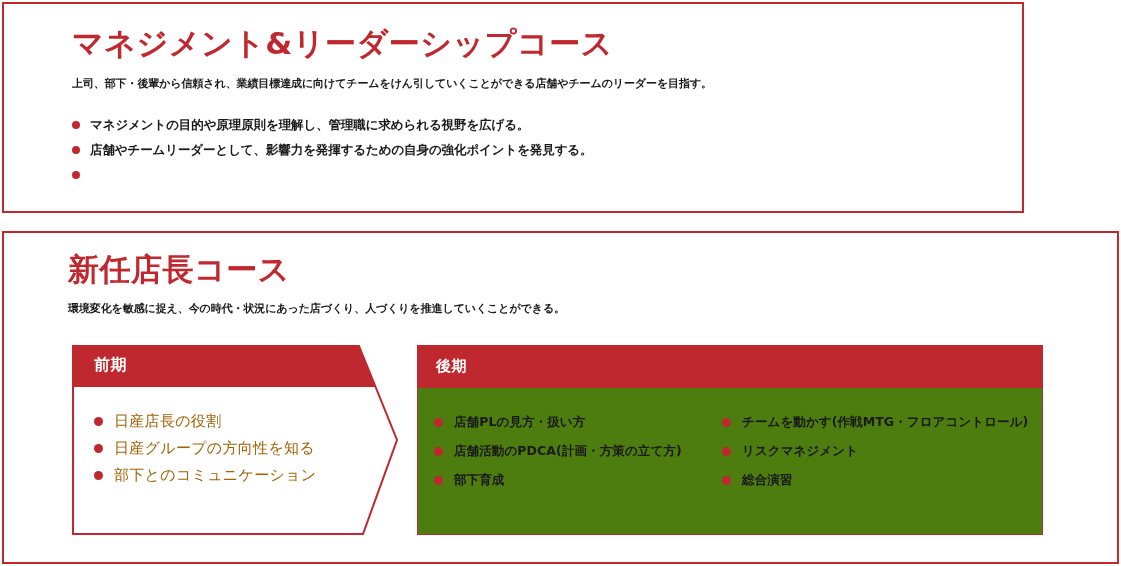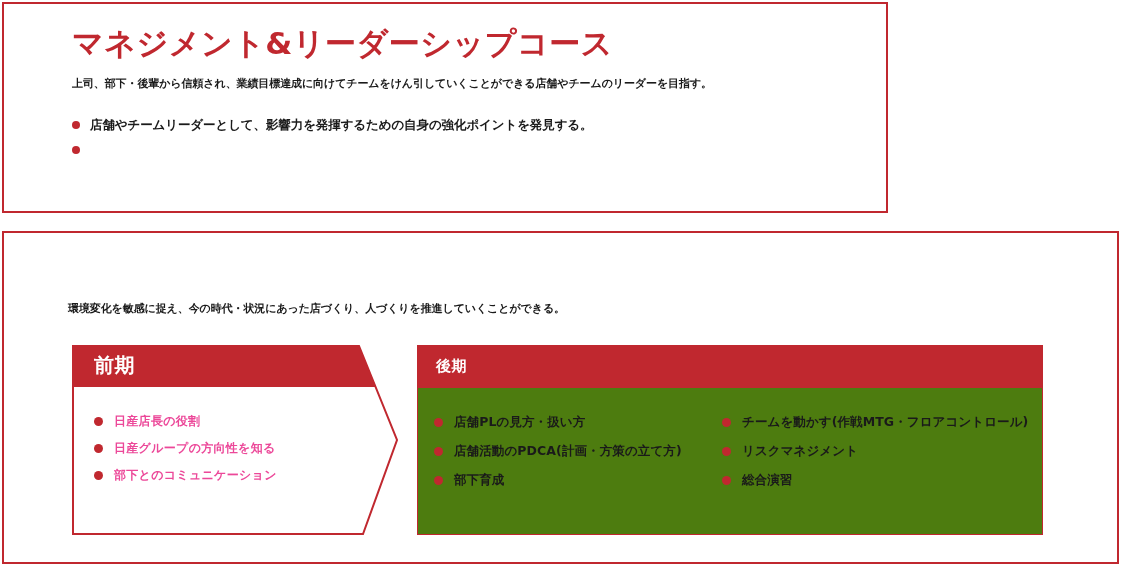--- a/index.html
+++ b/index.html
@@ -22,21 +22,21 @@
   
   .panel {
     position: absolute;
     border: 2px solid #C0282F;
     background: #ffffff;
   }
 
   #panel-management {
     left: 2px;
     top: 2px;
-    width: 886px;
+    width: 1022px;
     height: 211px;
     text-decoration: underline;
   }
 
   #panel-newmanager {
     left: 2px;
     top: 231px;
     width: 1117px;
     height: 333px;
   }
@@ -125,43 +125,43 @@
     top: 0;
     width: 326px;
     height: 190px;
   }
 
   #box-first-term .term-header-label {
     position: absolute;
     left: 22px;
     top: 10px;
     color: #ffffff;
-    font-size: 20px;
+    font-size: 16px;
     font-weight: bold;
     line-height: 20px;
     letter-spacing: 0.5px;
     z-index: 3;
   }
 
   #first-term-list {
     position: absolute;
     left: 22px;
     top: 68px;
     list-style: none;
     z-index: 3;
   }
 
   #first-term-list li {
     position: relative;
     padding-left: 20px;
     margin-bottom: 11px;
-    font-size: 12px;
+    font-size: 15px;
     line-height: 16px;
-    font-weight: bold;
-    color: #ec4899;
+    font-weight: normal;
+    color: #a16207;
     letter-spacing: 0.3px;
     white-space: nowrap;
   }
 
   #first-term-list li .dot {
     position: absolute;
     left: 0;
     top: 4px;
     width: 9px;
     height: 9px;
@@ -243,31 +243,36 @@
 <div id="page">
 
   <section id="panel-management" class="panel">
     <h1 id="title-management" class="course-title">マネジメント&amp;リーダーシップコース</h1>
 
     <p id="lead-management" class="course-lead">上司、部下・後輩から信頼され、業績目標達成に向けてチームをけん引していくことができる店舗やチームのリーダーを目指す。</p>
 
     <ul id="goals-management">
       <li>
         <span class="dot"></span>
+        <span>マネジメントの目的や原理原則を理解し、管理職に求められる視野を広げる。</span>
+      </li>
+      <li>
+        <span class="dot"></span>
         <span>店舗やチームリーダーとして、影響力を発揮するための自身の強化ポイントを発見する。</span>
       </li>
       <li>
         <span class="dot"></span>
       </li>
     </ul>
   </section>
 
   <section id="panel-newmanager" class="panel">
   </section>
 
+  <h1 id="title-newmanager" class="course-title">新任店長コース</h1>
 
   <p id="lead-newmanager" class="course-lead">環境変化を敏感に捉え、今の時代・状況にあった店づくり、人づくりを推進していくことができる。</p>
 
   <div id="box-first-term">
     <svg class="shape-outline" viewBox="0 0 326 190" preserveAspectRatio="none">
       <polygon points="1,1 287,1 325,95 291,189 1,189" fill="#ffffff" stroke="#C0282F" stroke-width="2"></polygon>
       <path d="M1,1 L287,1 L304,42 L1,42 Z" fill="#C0282F" stroke="none"></path>
     </svg>
 
     <div class="term-header-label">前期</div>

